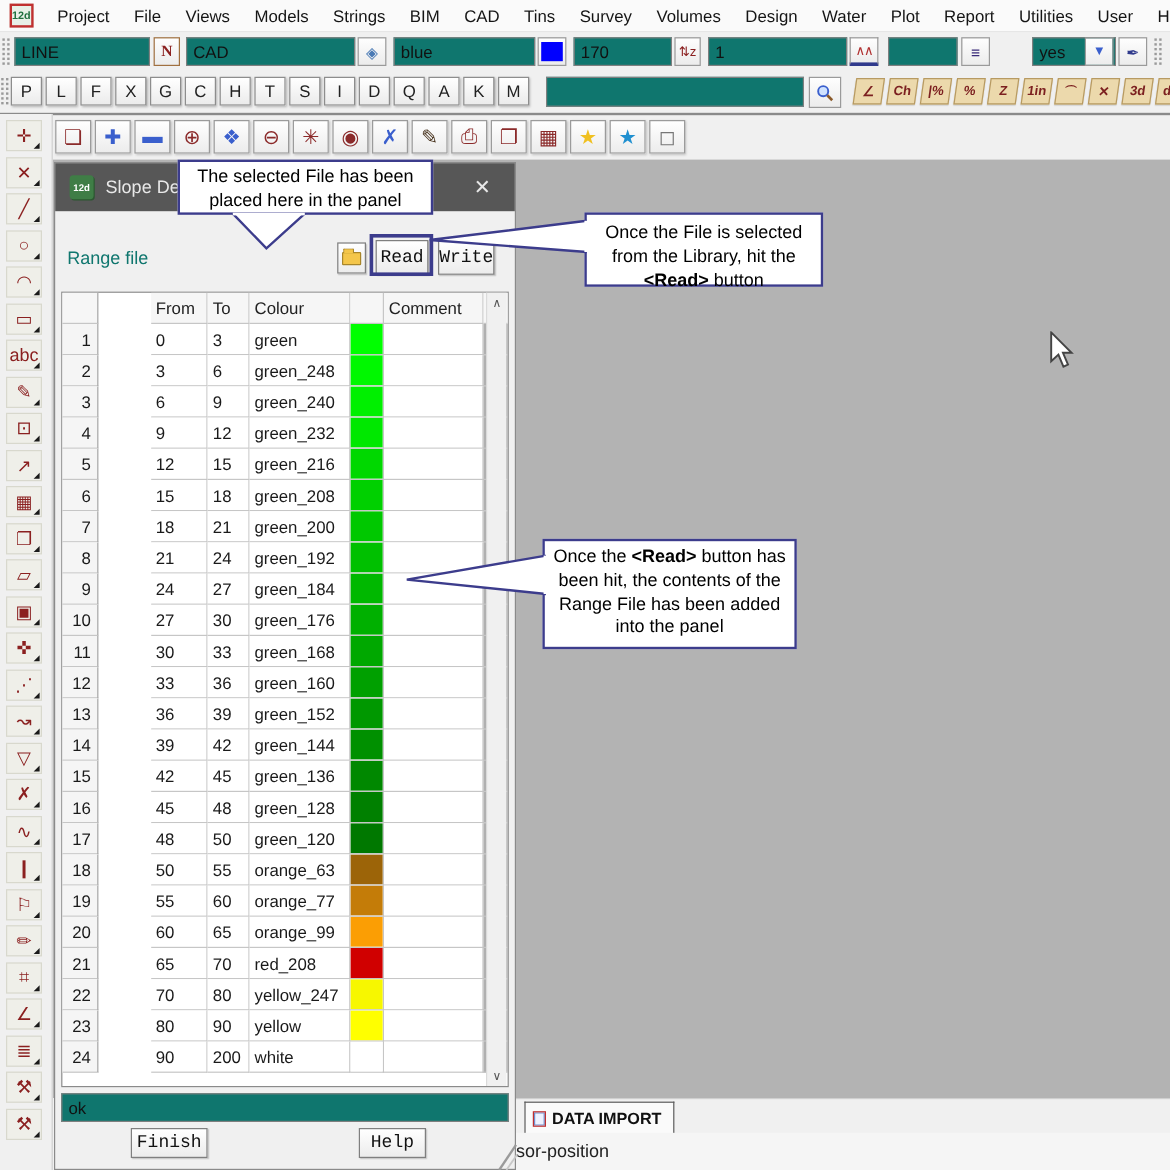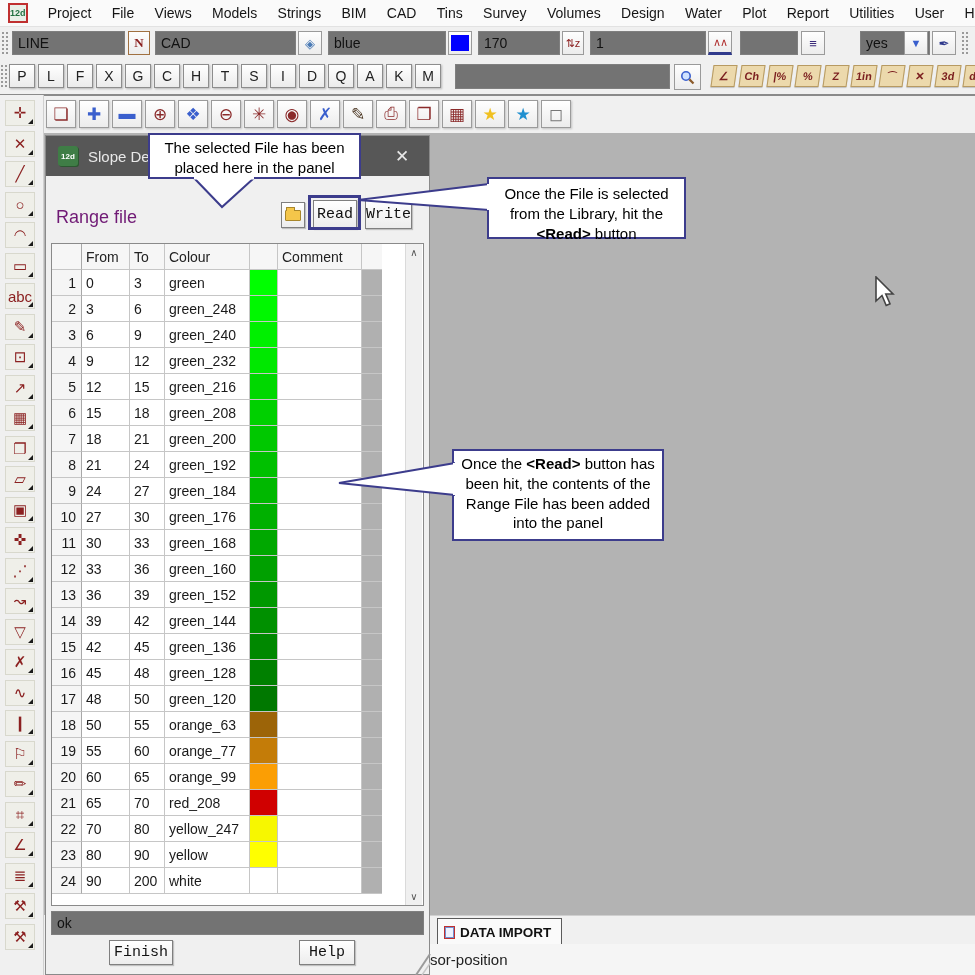--- a/index.html
+++ b/index.html
@@ -8,51 +8,51 @@
   .abs { position:absolute; }
 
   
   #menubar { left:0; top:0; width:975px; height:27px; background:#fafafa; display:flex; align-items:center; gap:0; border-bottom:1px solid #e2e2e2;}
   #app-logo { width:22px; height:20px; margin:0 10px 0 8px; border:2px solid #c03030; background:#e8f0e8; display:flex; align-items:center; justify-content:center; font-size:9px; color:#207040; font-weight:bold;}
   .menu-item { font-size:14px; color:#151515; padding:4px 10.2px; white-space:nowrap; cursor:default;}
 
   
   #toolbar2 { left:0; top:27px; width:975px; height:33px; background:#f0f0f0; }
   .handle { width:6px; height:22px; border-left:2px dotted #9a9a9a; border-right:2px dotted #9a9a9a; }
-  .inp { background:#737373; border:1px solid #7f7f7f; font-size:14px; padding:9px 5px; height:24px; font-family:"Liberation Sans",sans-serif; color:#111;}
+  .inp { background:#0f766e; border:1px solid #7f7f7f; font-size:14px; padding:9px 5px; height:24px; font-family:"Liberation Sans",sans-serif; color:#111;}
   .tbtn { height:24px; background:linear-gradient(#fefefe,#ececec); border:1px solid #9a9a9a; display:flex; align-items:center; justify-content:center; font-size:13px;}
   .swatch-blue { width:18px; height:16px; }
   
   .kbtn { width:26px; height:24px; background:linear-gradient(#ffffff,#ebebeb); border:1px solid #8d8d8d; box-shadow:1px 1px 2px rgba(0,0,0,.25); font-size:14px; color:#222; display:flex; align-items:center; justify-content:center;}
   .stamp { height:22px; min-width:24px; padding:0 3px; background:#ecd9ac; border:1px solid #b79a62; color:#7c2020; font-size:11px; font-weight:bold; display:flex; align-items:center; justify-content:center; transform:skewX(-8deg); box-shadow:0 1px 1px rgba(0,0,0,.2);}
   
   .big-icon { width:30px; height:28px; background:linear-gradient(#ffffff,#ececec); border:1px solid #9b9b9b; box-shadow:1px 1px 2px rgba(0,0,0,.2); display:flex; align-items:center; justify-content:center; font-size:17px;}
   
   #left-toolbar { left:0; top:95px; width:44px; height:880px; background:#f0f0f0; border-right:1px solid #d0d0d0;}
   .licon { position:absolute; left:5px; width:30px; height:26px; background:#efefe9; border:1px solid #d8d8cd; display:flex; align-items:center; justify-content:center; font-size:15px; color:#8b2020;}
   .licon::after { content:''; position:absolute; right:1px; bottom:1px; border-left:5px solid transparent; border-bottom:5px solid #1a1a1a;}
   
   #canvas { left:44px; top:133px; width:931px; height:782px; background:#b3b3b3; }
   
   #dialog { left:45px; top:135px; width:385px; height:840px; background:#f0f0f0; border:1px solid #8a8a8a; }
   #dialog-titlebar { position:absolute; left:0; top:0; width:100%; height:40px; background:#575757; display:flex; align-items:center; }
   #dialog-title { color:#e8e8e8; font-size:15px; margin-left:10px; }
   .cube-icon { width:20px; height:20px; margin-left:12px; background:#3f7d46; border-radius:3px; color:#fff; font-size:8px; font-weight:bold; display:flex; align-items:center; justify-content:center; box-shadow:1px 1px 0 #2c5731;}
   #dialog-close { position:absolute; right:14px; top:8px; width:26px; height:24px; color:#e8e8e8; font-size:17px; display:flex; align-items:center; justify-content:center;}
-  .dlabel { font-size:18px; color:#701a75; }
+  .dlabel { font-size:15px; color:#0f766e; }
   .dbtn { background:linear-gradient(#ffffff,#ececec); border:1px solid #7f7f7f; font-size:15px; color:#111; display:flex; align-items:center; justify-content:center; box-shadow:1px 1px 1px rgba(0,0,0,.2);font-family:Liberation Mono, monospace;}
   #folder-btn { width:24px; height:26px; }
   .folder-shape { width:16px; height:11px; background:#f4c64a; border:1px solid #a8862a; border-radius:1px; position:relative;}
   .folder-shape::before { content:''; position:absolute; left:0; top:-4px; width:7px; height:3px; background:#f4c64a; border:1px solid #a8862a; border-bottom:none; border-radius:1px 1px 0 0;}
   
   #table-box { position:absolute; left:5px; top:107px; width:373px; height:663px; background:#fff; border:1px solid #8a8a8a; }
   .trow { display:flex; height:26px; }
   .cell { border-right:1px solid #c6c6c6; border-bottom:1px solid #c6c6c6; font-size:14px; color:#1a1a1a; display:flex; align-items:center; padding:0 4px; overflow:hidden; background:#fff;}
   .c-num { width:30px; justify-content:flex-end; background:#f5f5f5; border-right:1px solid #a8a8a8; padding-right:5px;}
-  .c-from { width:48px; } .c-to { width:35px; } .c-col { width:85px; }
+  .c-from { width:48px;margin-left:44px; } .c-to { width:35px; } .c-col { width:85px; }
   .c-sw { width:28px; padding:0; } .c-sw .sw { width:100%; height:100%; }
   .c-comm { width:84px; } .c-fill { width:20px; background:#b0b0b0; border-right:none;}
   .hrow .cell { background:#f6f6f6; color:#222; }
   #vscroll { position:absolute; right:1px; top:0; width:17px; height:661px; background:#f0f0f0; border-left:1px solid #dadada;}
   .sarrow { position:absolute; left:0; width:16px; height:17px; color:#555; font-size:10px; display:flex; align-items:center; justify-content:center;}
   
   .callout { position:absolute; background:#fff; border:2px solid #3c3c8c; color:#000; font-size:15px; text-align:center; line-height:1.32; padding:3px 4px; z-index:30;}
   .tail { position:absolute; z-index:31; }
   #read-highlight { position:absolute; border:3px solid #3c3c8c; background:transparent; z-index:25;}
   

